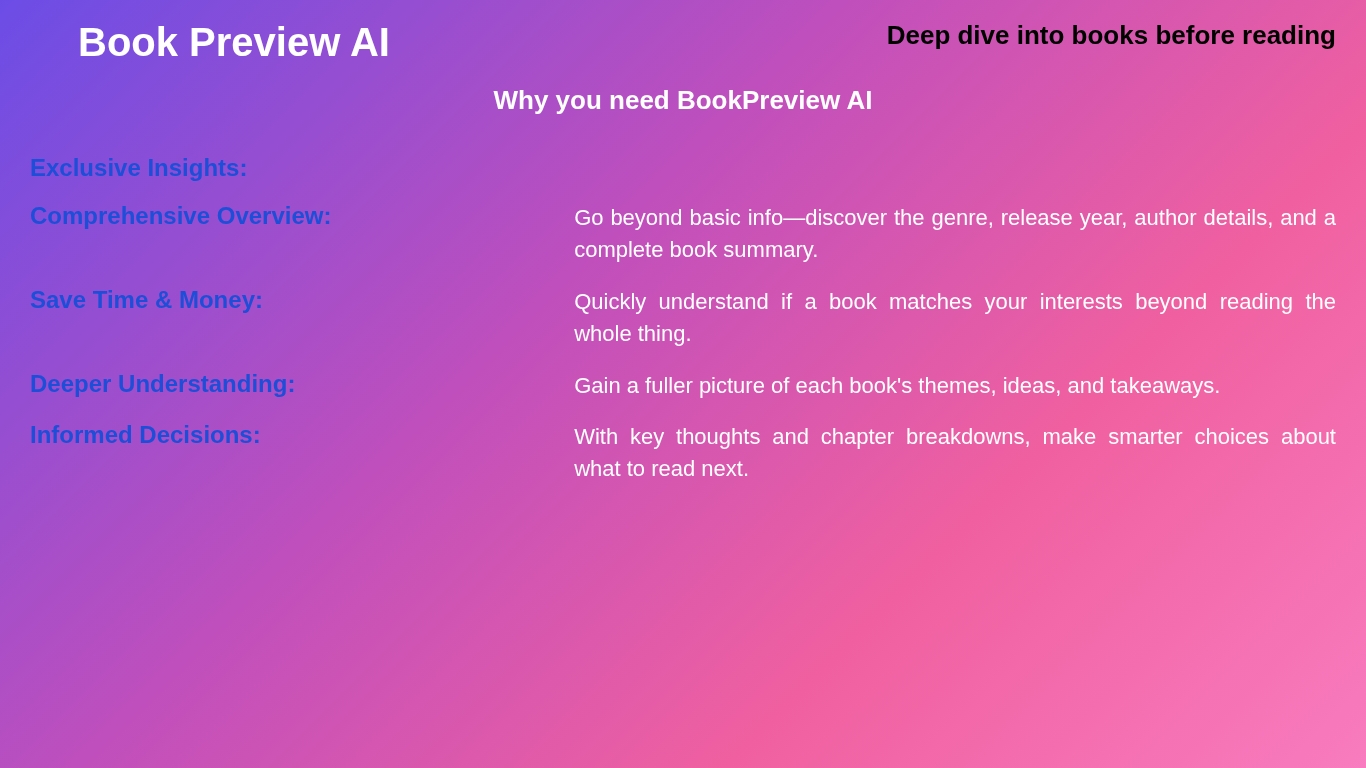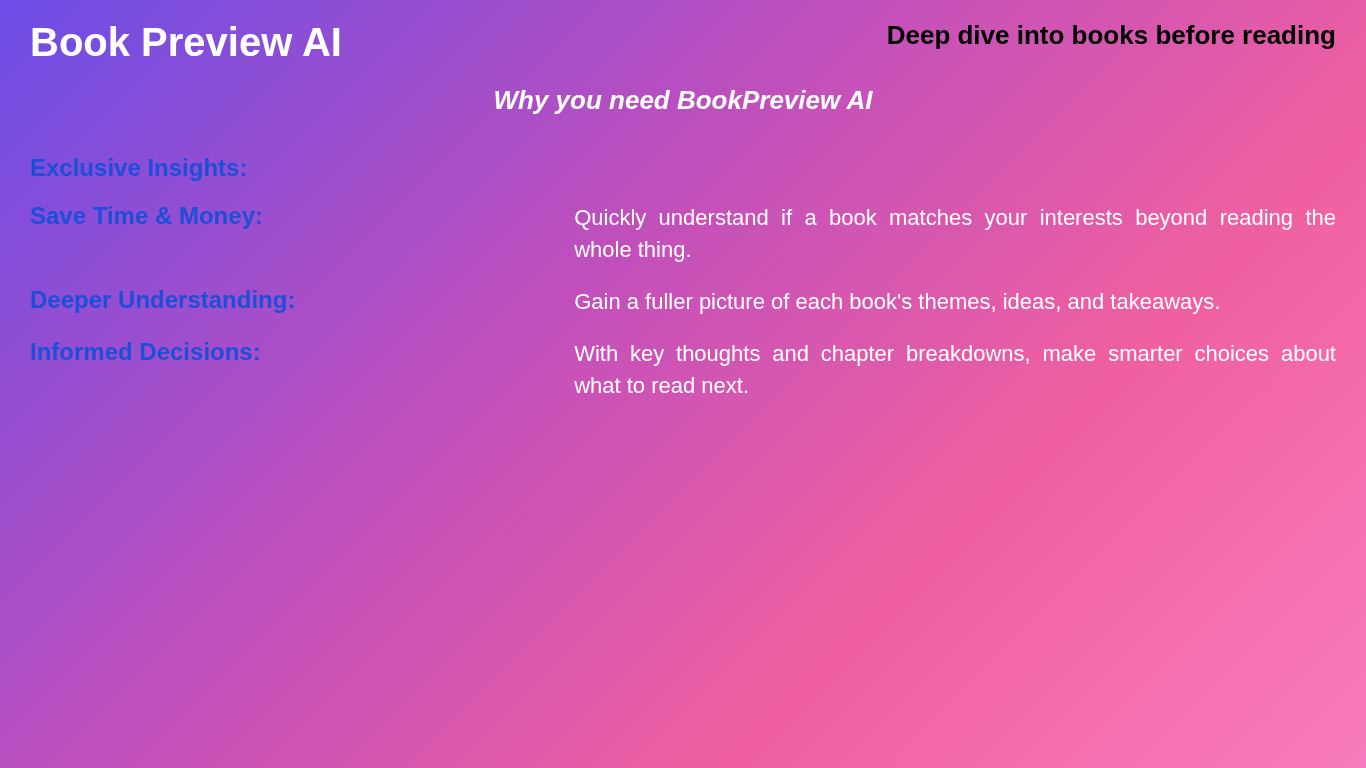--- a/index.html
+++ b/index.html
@@ -29,36 +29,36 @@
       display: flex;
       justify-content: space-between;
       align-items: flex-start;
       margin-bottom: 20px;
     }
 
     .app-title {
       color: white;
       font-size: 40px;
       font-weight: 900;
+      margin-left: 48px;
     }
 
     .tagline {
       color: #000000;
       font-size: 26px;
       font-weight: 900;
       text-align: right;
     }
 
     .subtitle {
       text-align: center;
       color: white;
       font-size: 26px;
       font-weight: 800;
       margin-bottom: 28px;
-      font-style: italic;
     }
 
     .features {
       display: flex;
       flex-direction: column;
       gap: 0px;
       flex: 1;
     }
 
     .feature-row {
@@ -107,20 +107,24 @@
   </div>
 
   <div class="subtitle">Why you need BookPreview AI</div>
 
   <div class="features">
 
     <div class="feature-row">
       <div class="feature-label">Exclusive Insights:</div>
     </div>
 
+    <div class="feature-row">
+      <div class="feature-label">Comprehensive Overview:</div>
+      <div class="feature-desc">Go beyond basic info—discover the genre, release year, author details, and a complete book summary.</div>
+    </div>
 
     <div class="feature-row">
       <div class="feature-label">Save Time &amp; Money:</div>
       <div class="feature-desc">Quickly understand if a book matches your interests beyond reading the whole thing.</div>
     </div>
 
     <div class="feature-row">
       <div class="feature-label">Deeper Understanding:</div>
       <div class="feature-desc">Gain a fuller picture of each book's themes, ideas, and takeaways.</div>
     </div>

